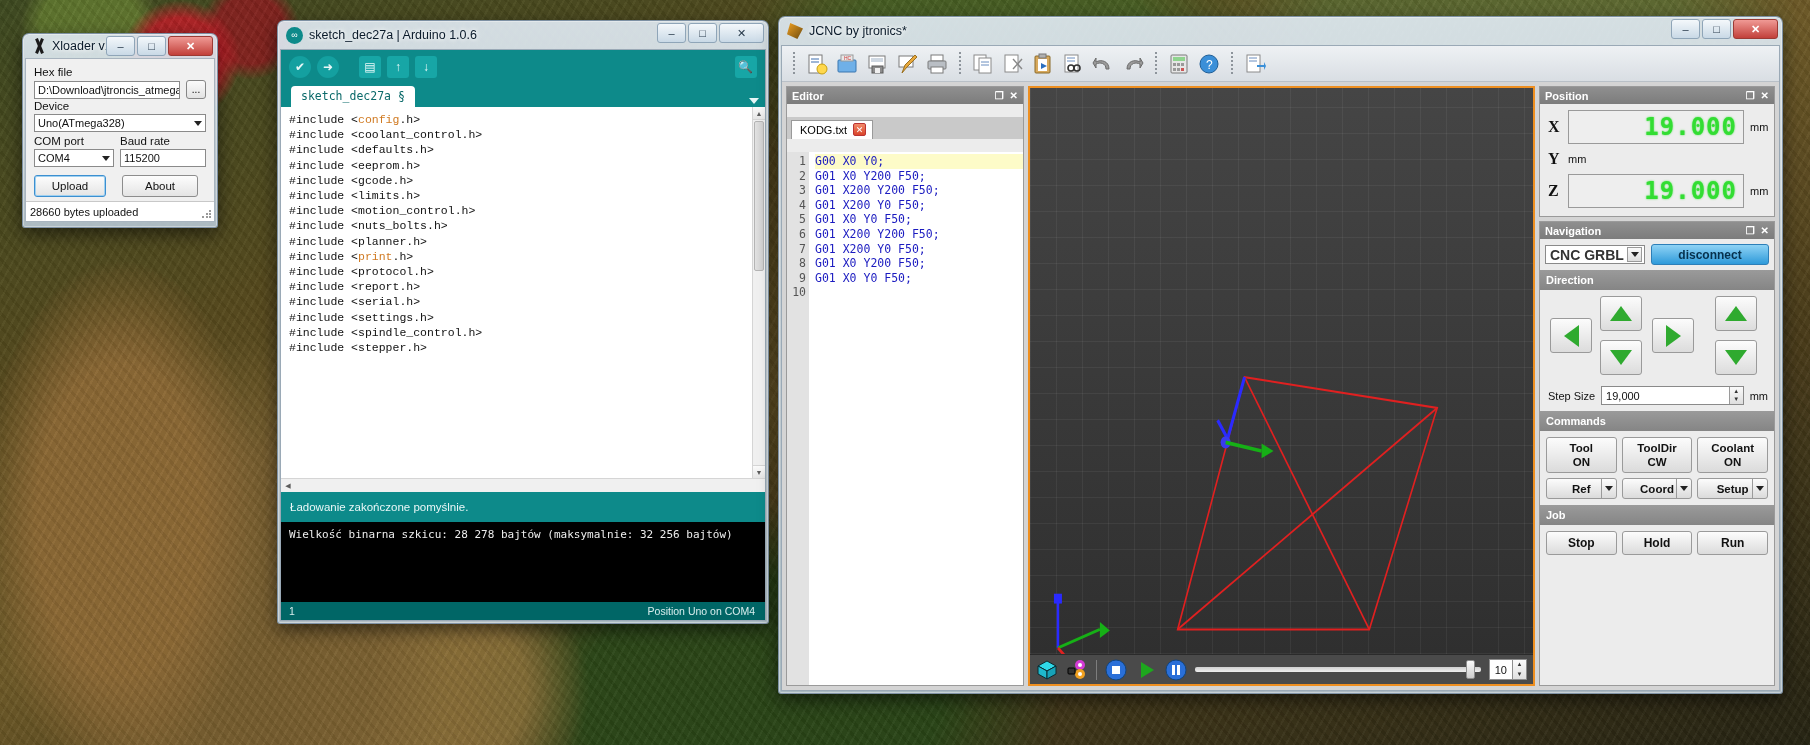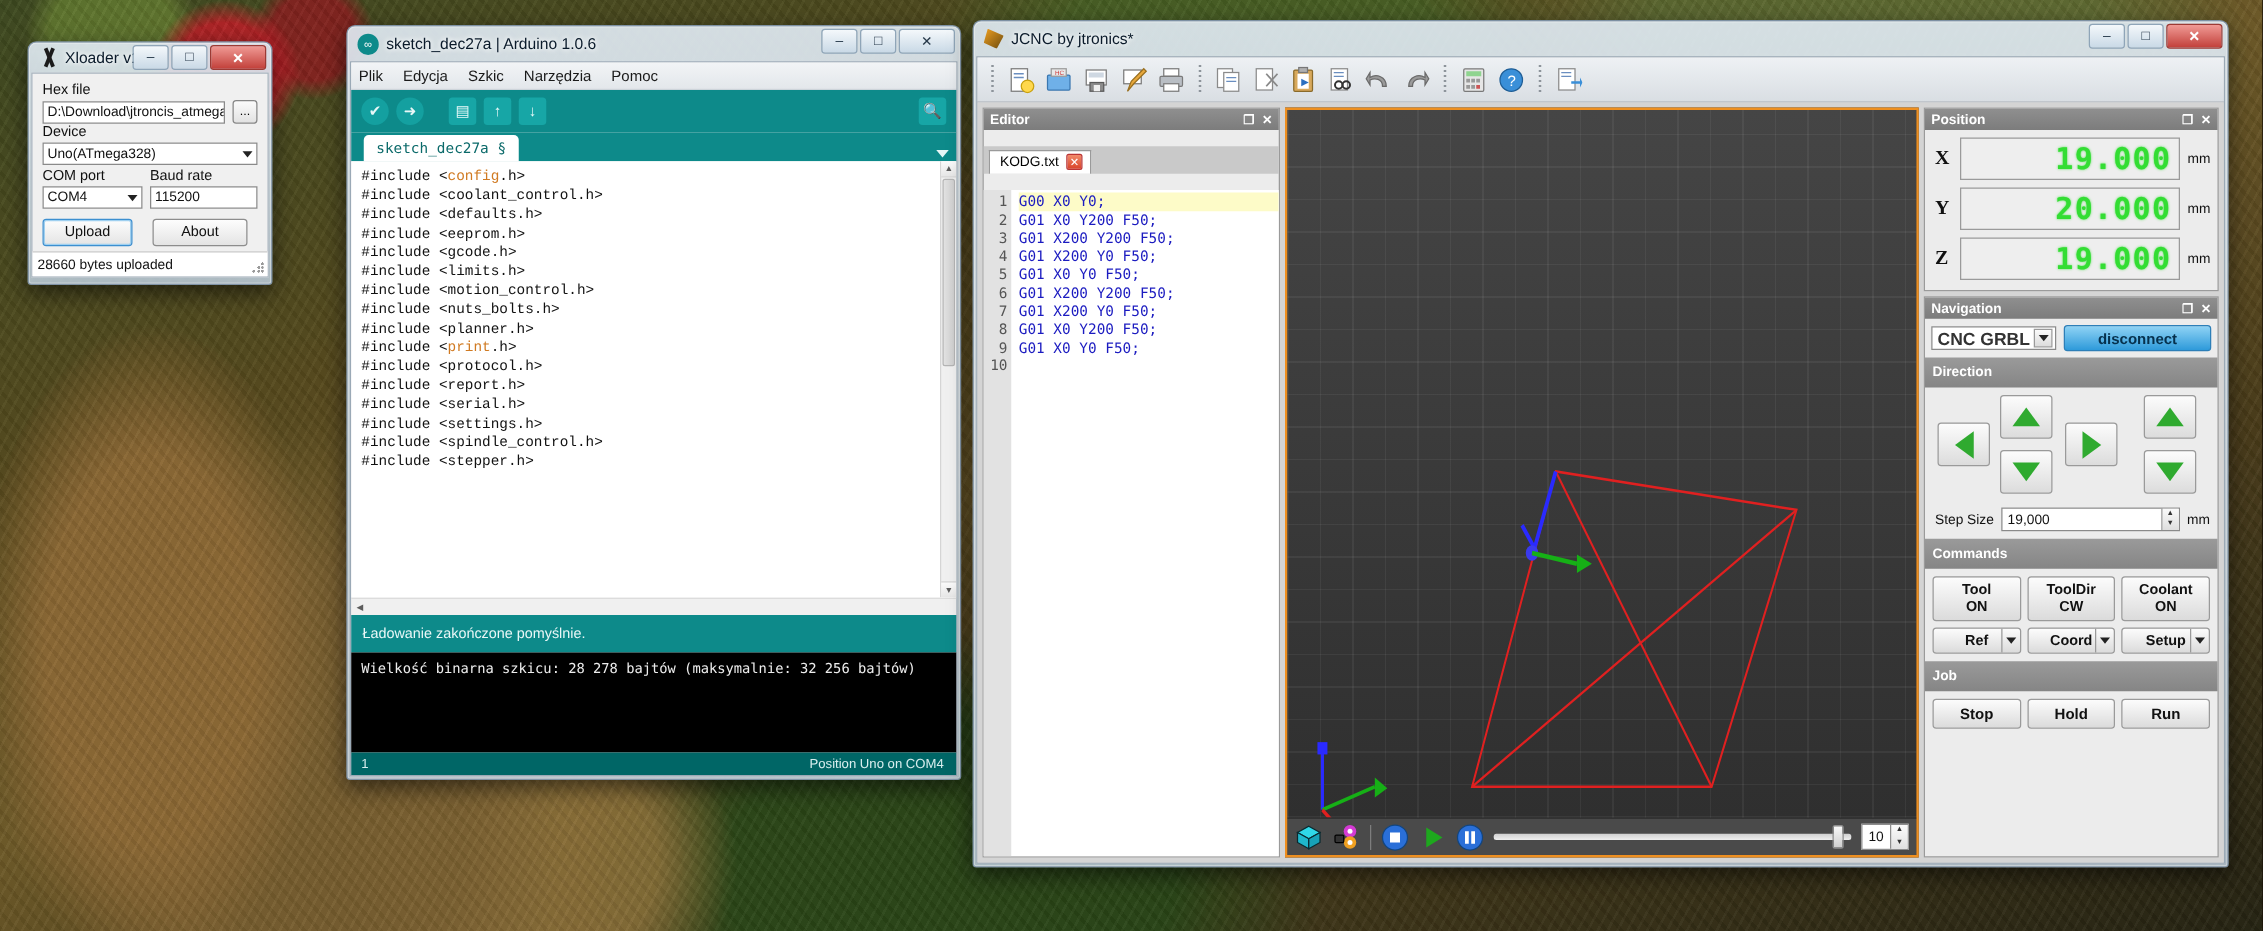--- a/index.html
+++ b/index.html
@@ -171,21 +171,21 @@
 
   .nav-row{ display:flex; gap:6px; align-items:center; padding:5px 5px;}
   .nav-select{ flex:1; background:#fff; border:1px solid #8a8a8a; height:19px; font-size:14px; font-weight:bold; color:#333;
     display:flex; align-items:center; justify-content:space-between; padding:0 2px 0 4px;}
   .nav-select .dd{ width:15px;height:15px;background:linear-gradient(180deg,#fafafa,#dcdcdc); border:1px solid #9a9a9a;
     display:flex;align-items:center;justify-content:center;}
   .btn-blue{ width:118px; height:21px; border:1px solid #2d7fb8; border-radius:3px;
     background:linear-gradient(180deg,#8fd3f5,#2e9ada); color:#06314d; font-size:12px; font-weight:bold;
     display:flex; align-items:center; justify-content:center;}
   .sub-hd{ height:20px; background:linear-gradient(180deg,#9a9a9a,#858585); color:#fff; font-size:11px; font-weight:bold;
-    display:flex; align-items:center; padding:12px 6px;}
+    display:flex; align-items:center; padding:0 6px;}
   .dir-grid{ position:relative; height:92px; }
   .dirbtn{ position:absolute; width:42px;height:35px; border:1px solid #9a9a9a; border-radius:3px;
     background:linear-gradient(180deg,#fcfcfc,#dcdcdc); display:flex; align-items:center; justify-content:center;}
   .tri{ width:0;height:0;}
   .tri.up{ border-left:11px solid transparent;border-right:11px solid transparent;border-bottom:15px solid #2faa2f;}
   .tri.down{ border-left:11px solid transparent;border-right:11px solid transparent;border-top:15px solid #2faa2f;}
   .tri.left{ border-top:11px solid transparent;border-bottom:11px solid transparent;border-right:15px solid #2faa2f;}
   .tri.right{ border-top:11px solid transparent;border-bottom:11px solid transparent;border-left:15px solid #2faa2f;}
   .step-row{ display:flex; align-items:center; gap:6px; padding:4px 6px 6px 8px;}
   .step-lbl{ font-size:11px; color:#111;}
@@ -256,27 +256,20 @@
   <div class="titlebar">
     <span style="width:17px;height:17px;border-radius:50%;background:#0d8a8a;margin-right:6px;display:inline-flex;align-items:center;justify-content:center;color:#fff;font-size:9px;">∞</span>
     <span class="title-text">sketch_dec27a | Arduino 1.0.6</span>
     <div class="winbtns">
       <div class="wbtn">–</div>
       <div class="wbtn">□</div>
       <div class="wbtn close gray">✕</div>
     </div>
   </div>
   <div class="inner">
-    <div class="ar-menubar">
-      <span>Plik</span>
-      <span>Edycja</span>
-      <span>Szkic</span>
-      <span>Narzędzia</span>
-      <span>Pomoc</span>
-    </div>
     <div class="ar-toolbar">
       <div class="tb-circ">✔</div>
       <div class="tb-circ">➜</div>
       <div style="width:8px"></div>
       <div class="tb-sq">▤</div>
       <div class="tb-sq">↑</div>
       <div class="tb-sq">↓</div>
       <div class="tb-right">🔍</div>
     </div>
     <div class="ar-tabstrip">
@@ -564,23 +557,20 @@
           <div style="padding:3px 0 5px;">
             <div class="pos-row">
               <span class="pos-axis">X</span>
               <span class="lcd">
                   <span>19.000</span>
                 </span>
               <span class="unit">mm</span>
             </div>
             <div class="pos-row">
               <span class="pos-axis">Y</span>
-              <span class="lcd">
-                  <span>20.000</span>
-                </span>
               <span class="unit">mm</span>
             </div>
             <div class="pos-row">
               <span class="pos-axis">Z</span>
               <span class="lcd">
                   <span>19.000</span>
                 </span>
               <span class="unit">mm</span>
             </div>
           </div>

